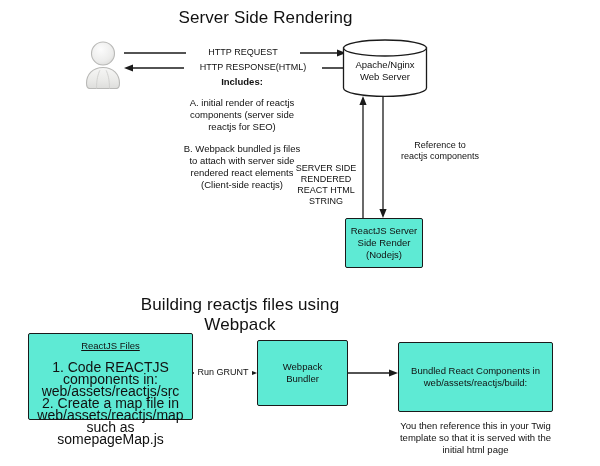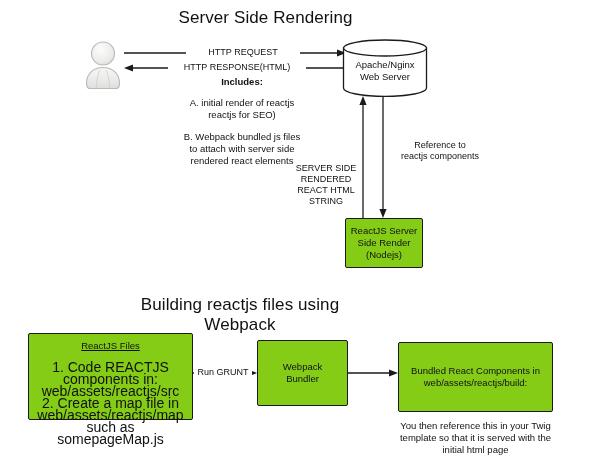--- a/index.html
+++ b/index.html
@@ -52,21 +52,21 @@
     text-align: center;
     color: #111;
     background: #ffffff;
   }
 
   
   .box {
     box-sizing: border-box;
     border: 1.3px solid #1a1a1a;
     border-radius: 2px;
-    background: #84cc16;
+    background: #5eead4;
     display: flex;
     align-items: center;
     justify-content: center;
   }
   .box-inner {
     width: 100%;
     text-align: center;
     font-size: 9.5px;
     line-height: 12px;
     color: #111;
@@ -145,34 +145,36 @@
     </svg>
   </div>
   <div class="abs edge-label" style="left:186px; top:47px; width:110px;">HTTP REQUEST</div>
 
   <div class="abs" style="left:124px; top:62px; width:222px; height:12px;">
     <svg class="arrow-svg" width="222" height="12" viewBox="0 0 222 12">
       <line x1="9" y1="6" x2="222" y2="6" stroke="#1a1a1a" stroke-width="1.3"></line>
       <polygon points="0,6 9,2.4 9,9.6" fill="#1a1a1a"></polygon>
     </svg>
   </div>
-  <div class="abs edge-label" style="left:168px; top:62px; width:134px;">HTTP RESPONSE(HTML)</div>
+  <div class="abs edge-label" style="left:184px; top:62px; width:134px;">HTTP RESPONSE(HTML)</div>
 
   <div class="abs" style="left:180px; top:76px; width:124px;">
     <div class="txt txt-bold">Includes:</div>
     <div style="height:9px;"></div>
     <div class="txt">
       <div>A. initial render of reactjs</div>
+      <div>components (server side</div>
       <div>reactjs for SEO)</div>
     </div>
     <div style="height:10px;"></div>
     <div class="txt">
       <div>B. Webpack bundled js files</div>
       <div>to attach with server side</div>
       <div>rendered react elements</div>
+      <div>(Client-side reactjs)</div>
     </div>
   </div>
 
   <div class="abs cylinder" style="left:342px; top:39px; width:86px; height:58px;">
     <svg class="cyl-svg" width="86" height="58" viewBox="0 0 86 58">
       <path d="M1.5 9 L1.5 49 A 41.5 8.5 0 0 0 84.5 49 L84.5 9 Z" fill="#ffffff" stroke="#1a1a1a" stroke-width="1.3"></path>
       <ellipse cx="43" cy="9" rx="41.5" ry="8" fill="#ffffff" stroke="#1a1a1a" stroke-width="1.3"></ellipse>
     </svg>
     <div class="cyl-label" style="top:20px;">Apache/Nginx</div>
     <div class="cyl-label" style="top:32px;">Web Server</div>

